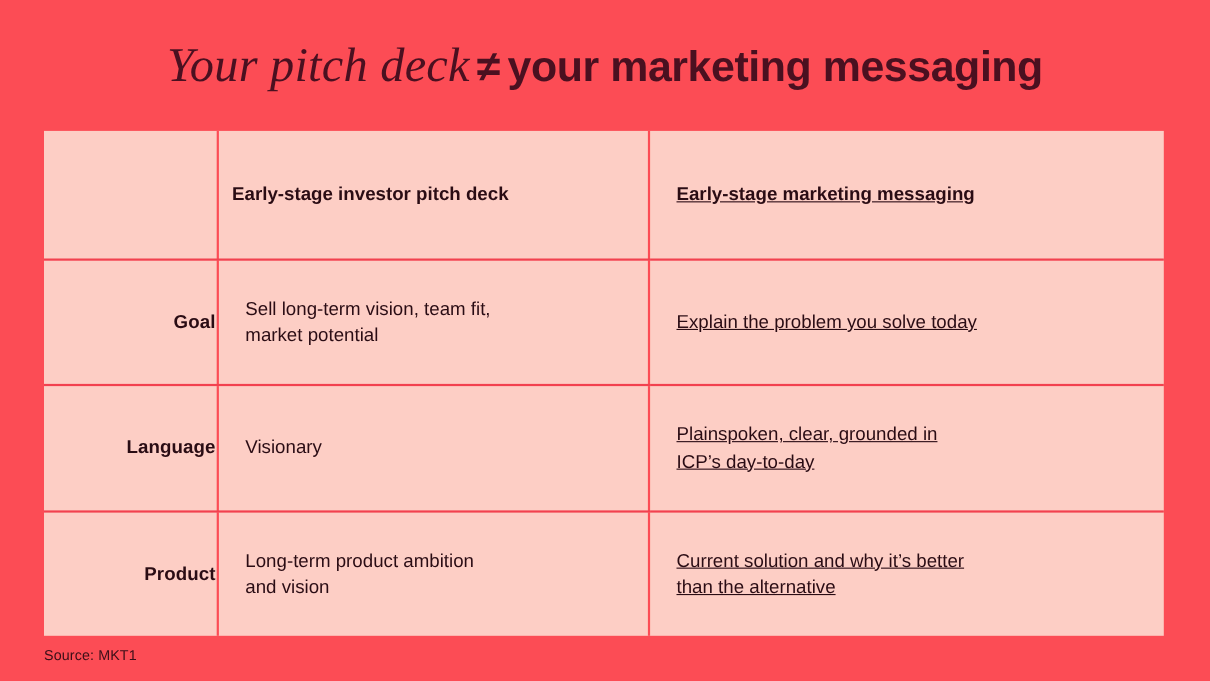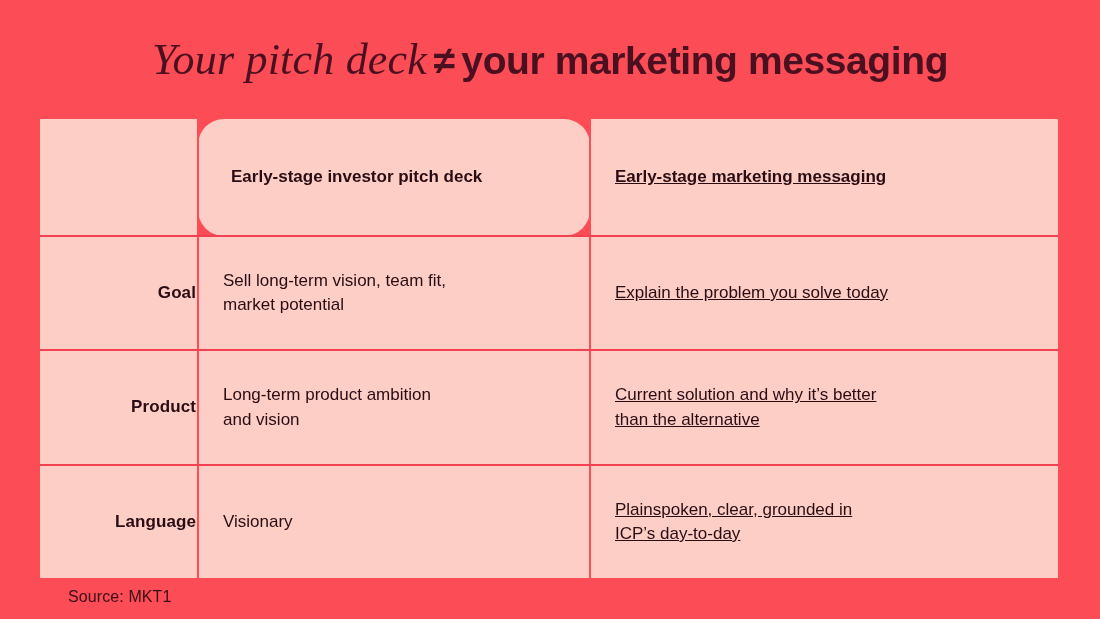--- a/index.html
+++ b/index.html
@@ -86,21 +86,21 @@
   tr.head td {
     height: 94px;
     font-weight: 700;
     font-size: 17px;
     border-bottom: 2px solid #f2414f;
   }
   td.head-blank {
     background: #fca6a3;
     border-right: 3px solid #fc4c55;
   }
-  td.head-mid   { padding-left: 32px; border-radius: 26px; }
+  td.head-mid   { padding-left: 12px; }
   td.head-right { padding-left: 24px; }
 
   
   tr.body td { height: 91px; }
   td.lbl {
     background: #fdcec5;
     font-weight: 700;
     font-size: 17px;
     padding-left: 25px;
     border-right: 3px solid #fc4c55;
@@ -111,24 +111,23 @@
   td.right { padding-left: 24px; padding-right: 14px; }
   td.right.indent { }
 
   .cell-line { display: block; }
 
   
   .source {
     position: absolute;
     left: 40px;
     top: 588px;
-    font-size: 16px;
+    font-size: 13px;
     color: #3b0f18;
     letter-spacing: 0.1px;
-    margin-left: 28px;
   }
 </style>
 </head>
 <body>
 
 <div class="slide">
 
   <div class="title">
     <span class="title-serif">Your pitch deck</span>
     <span class="neq">≠</span>
@@ -155,39 +154,39 @@
             <span class="cell-line">Sell long-term vision, team fit,</span>
             <span class="cell-line">market potential</span>
           </td>
           <td class="right indent">
             <span class="cell-line">Explain the problem you solve today</span>
           </td>
         </tr>
 
 
         <tr class="body">
+          <td class="lbl">Language</td>
+          <td class="mid">
+            <span class="cell-line">Visionary</span>
+          </td>
+          <td class="right">
+            <span class="cell-line">Plainspoken, clear, grounded in</span>
+            <span class="cell-line">ICP’s day-to-day</span>
+          </td>
+        </tr>
+
+        <tr class="body">
           <td class="lbl">Product</td>
           <td class="mid">
             <span class="cell-line">Long-term product ambition</span>
             <span class="cell-line">and vision</span>
           </td>
           <td class="right">
             <span class="cell-line">Current solution and why it’s better</span>
             <span class="cell-line">than the alternative</span>
-          </td>
-        </tr>
-
-        <tr class="body">
-          <td class="lbl">Language</td>
-          <td class="mid">
-            <span class="cell-line">Visionary</span>
-          </td>
-          <td class="right">
-            <span class="cell-line">Plainspoken, clear, grounded in</span>
-            <span class="cell-line">ICP’s day-to-day</span>
           </td>
         </tr>
       </tbody>
     </table>
   </div>
 
   <div class="source">Source: MKT1</div>
 
 </div>
 

